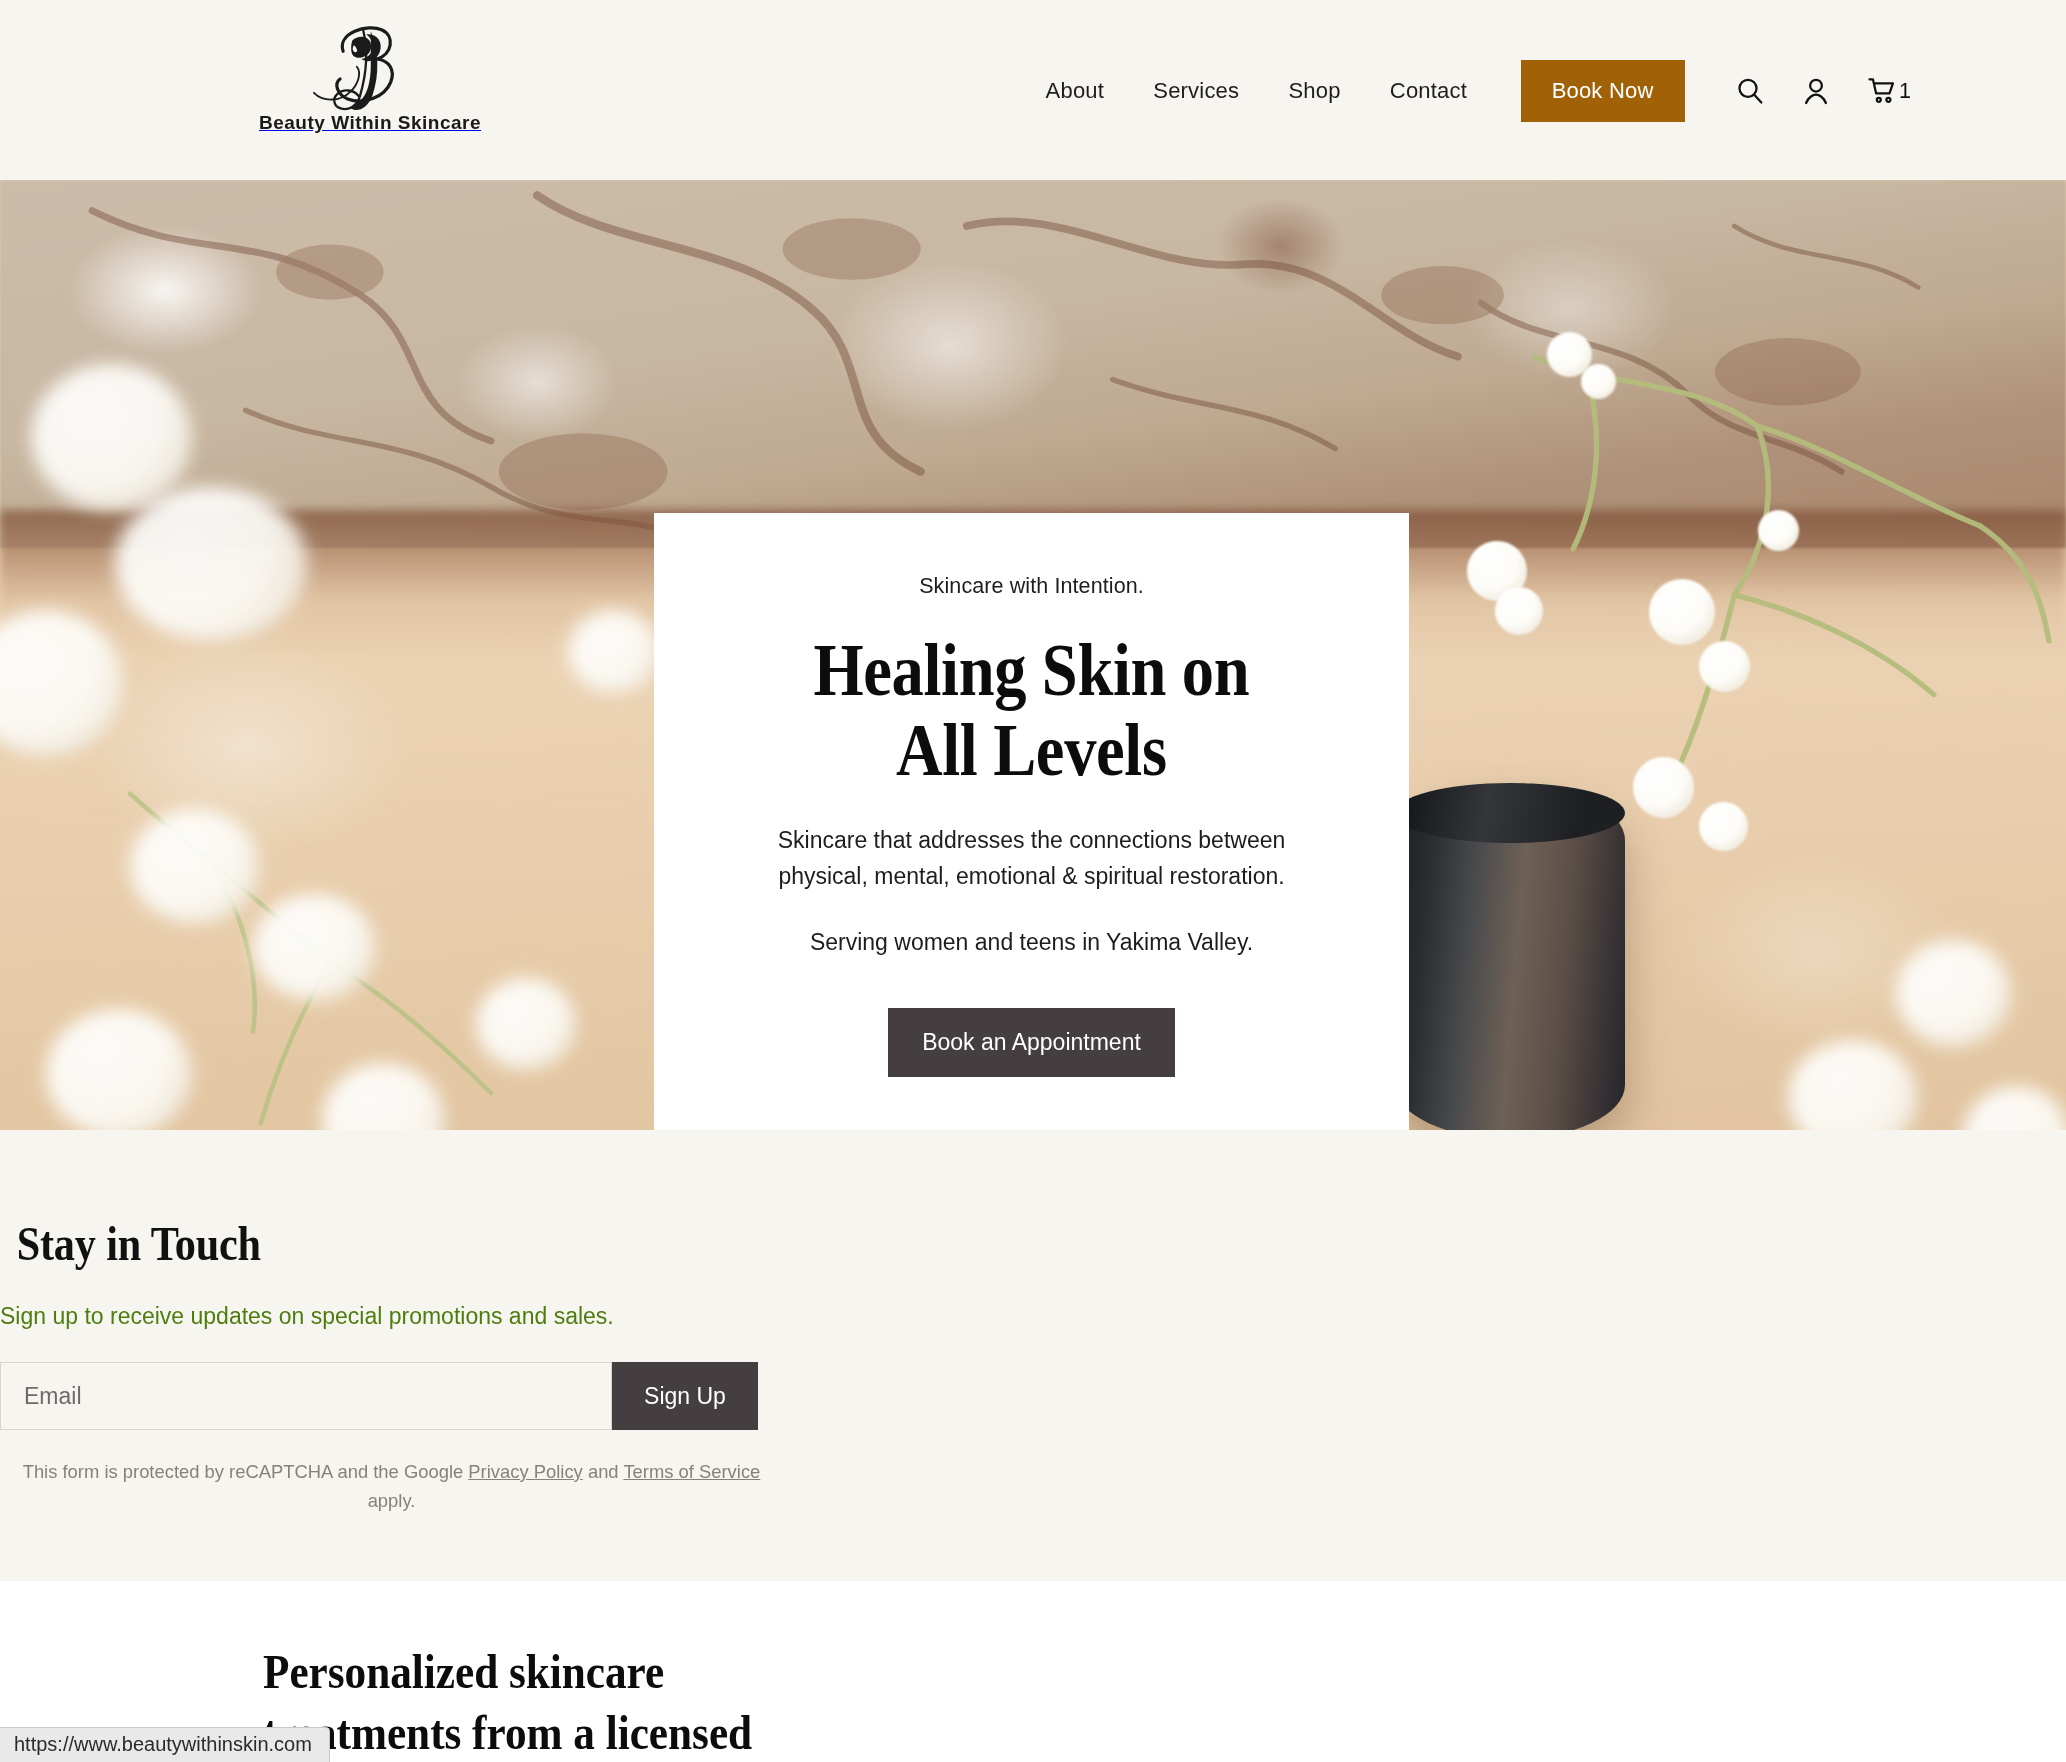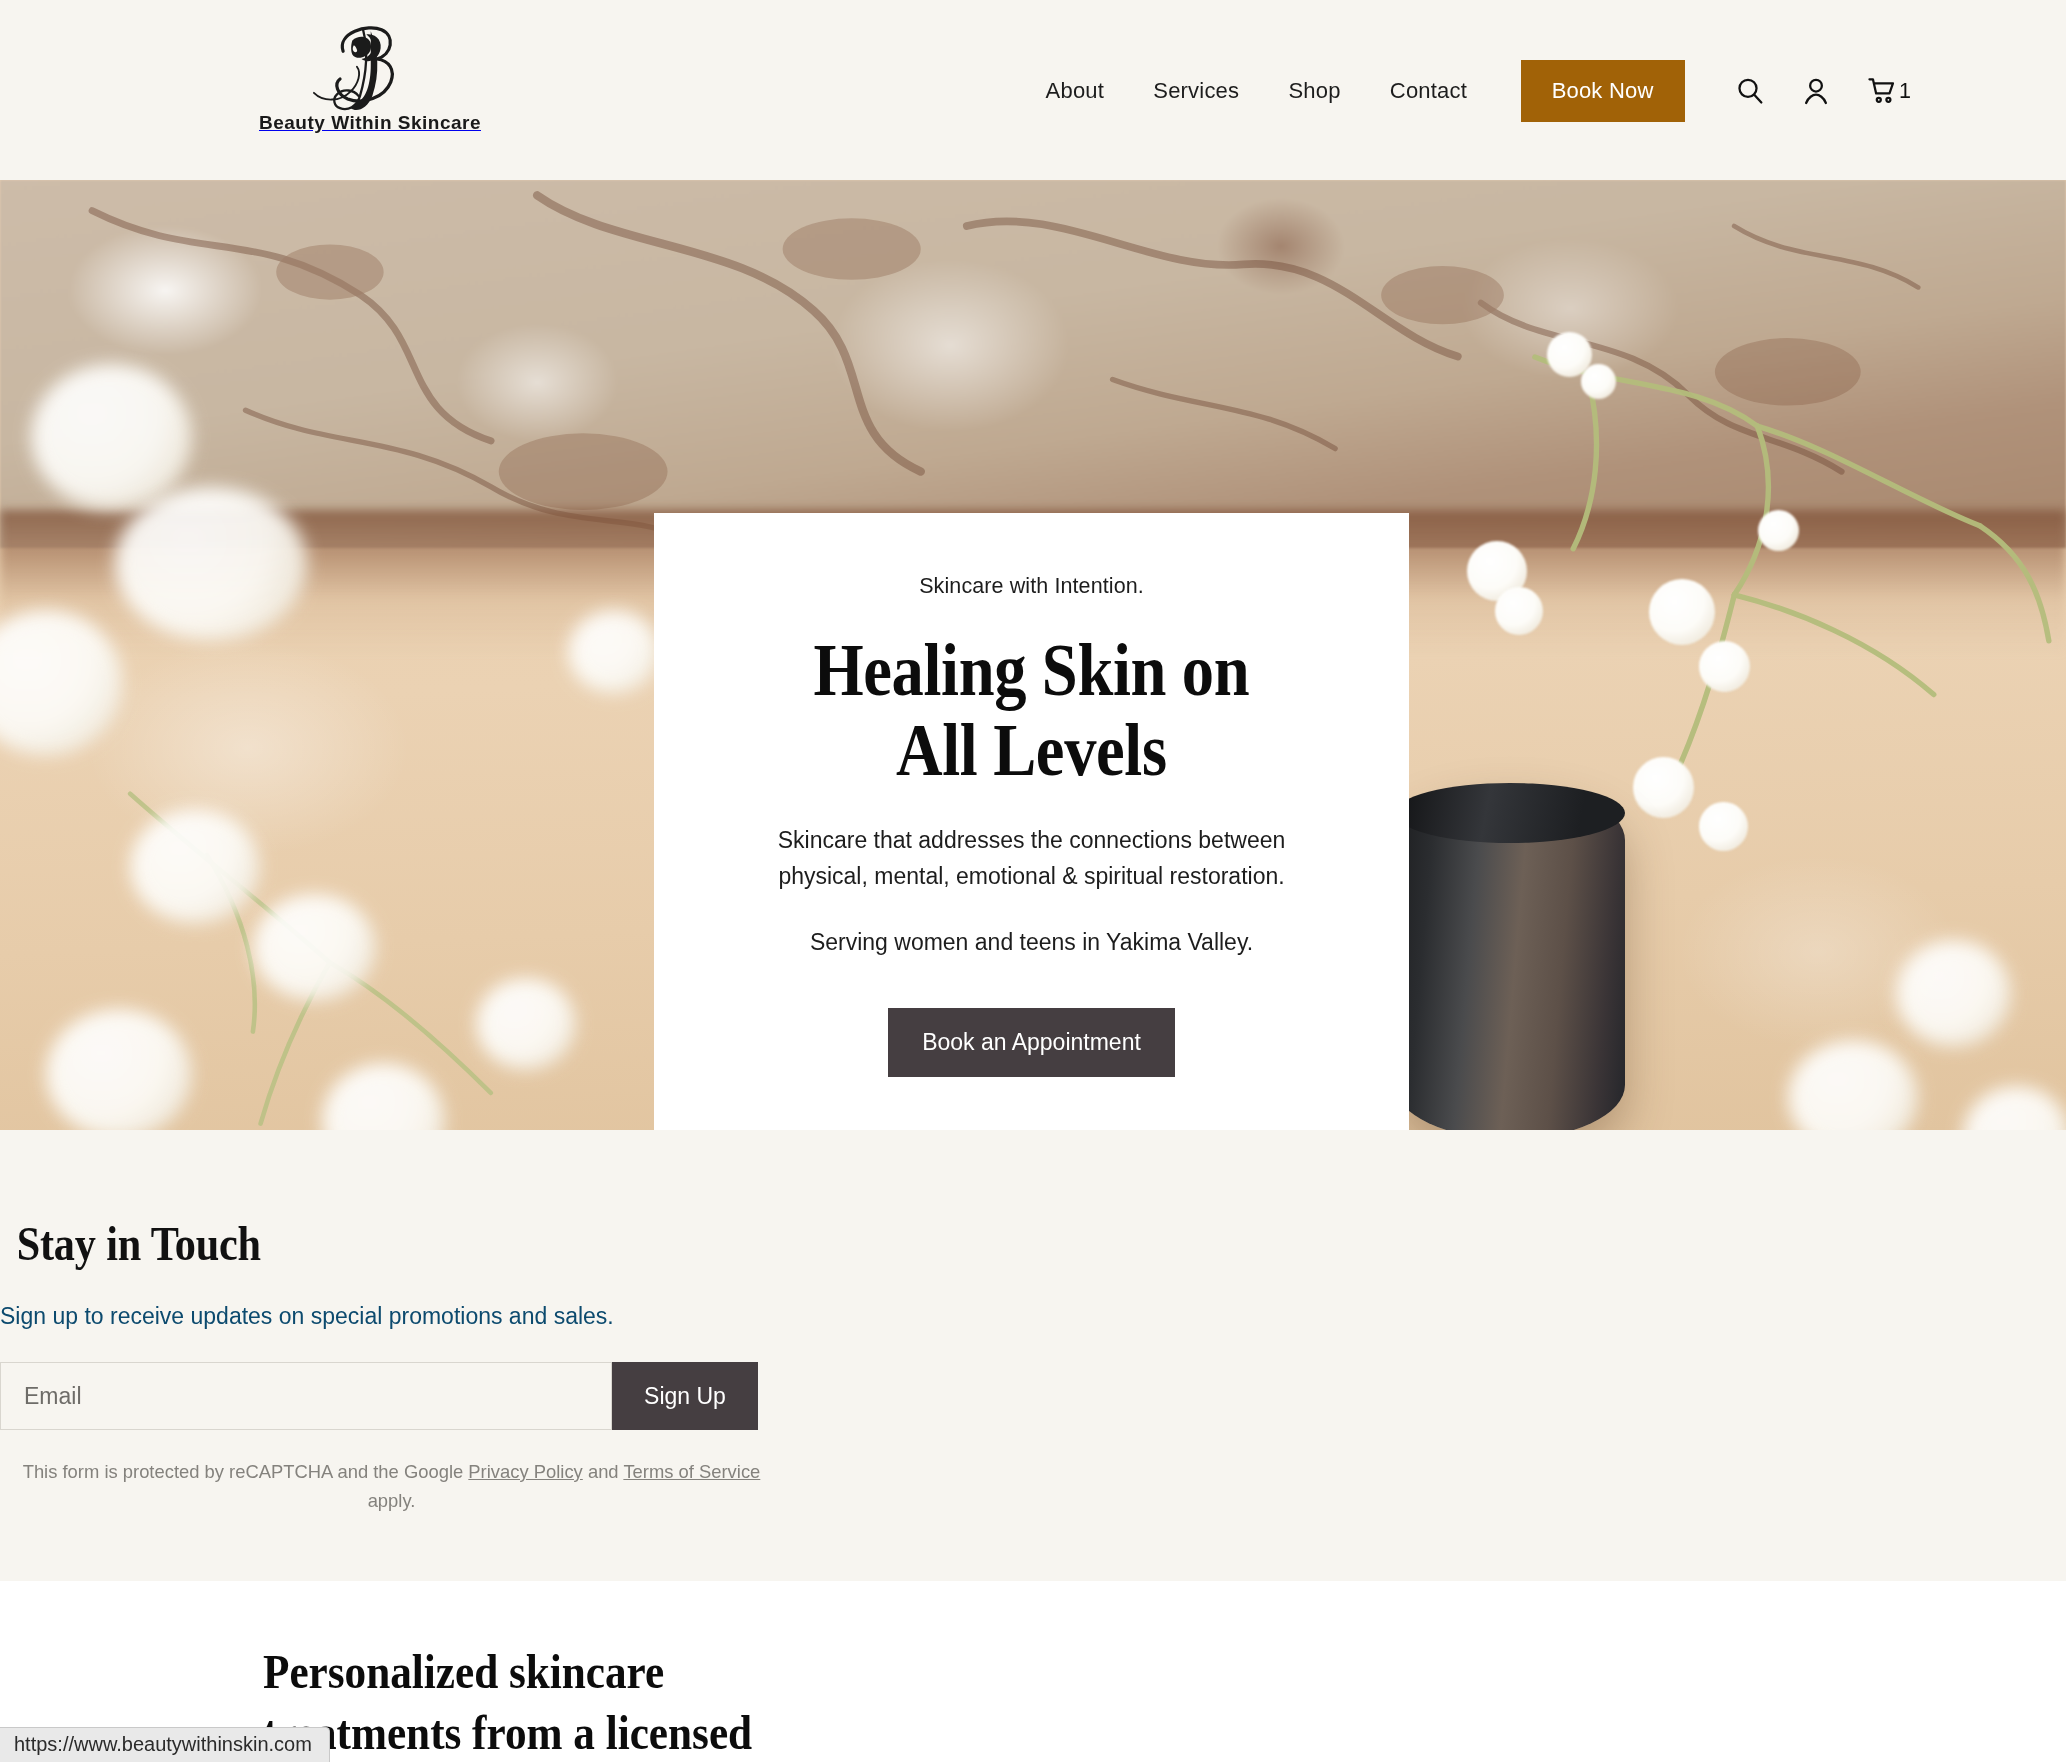--- a/index.html
+++ b/index.html
@@ -251,21 +251,21 @@
   .news-title {
     font-family: "Liberation Serif", serif;
     font-weight: 700;
     font-size: 48px;
     color: #111;
     letter-spacing: -0.2px;
     transform: scaleX(.88);
   }
   .news-sub {
     font-size: 23px;
-    color: #0c4a6e;
+    color: #4d7c0f;
     margin-top: 32px;
   }
   .news-form {
     display: flex;
     margin-top: 32px;
     width: 758px;
   }
   .email-input {
     flex: 1;
     height: 68px;

